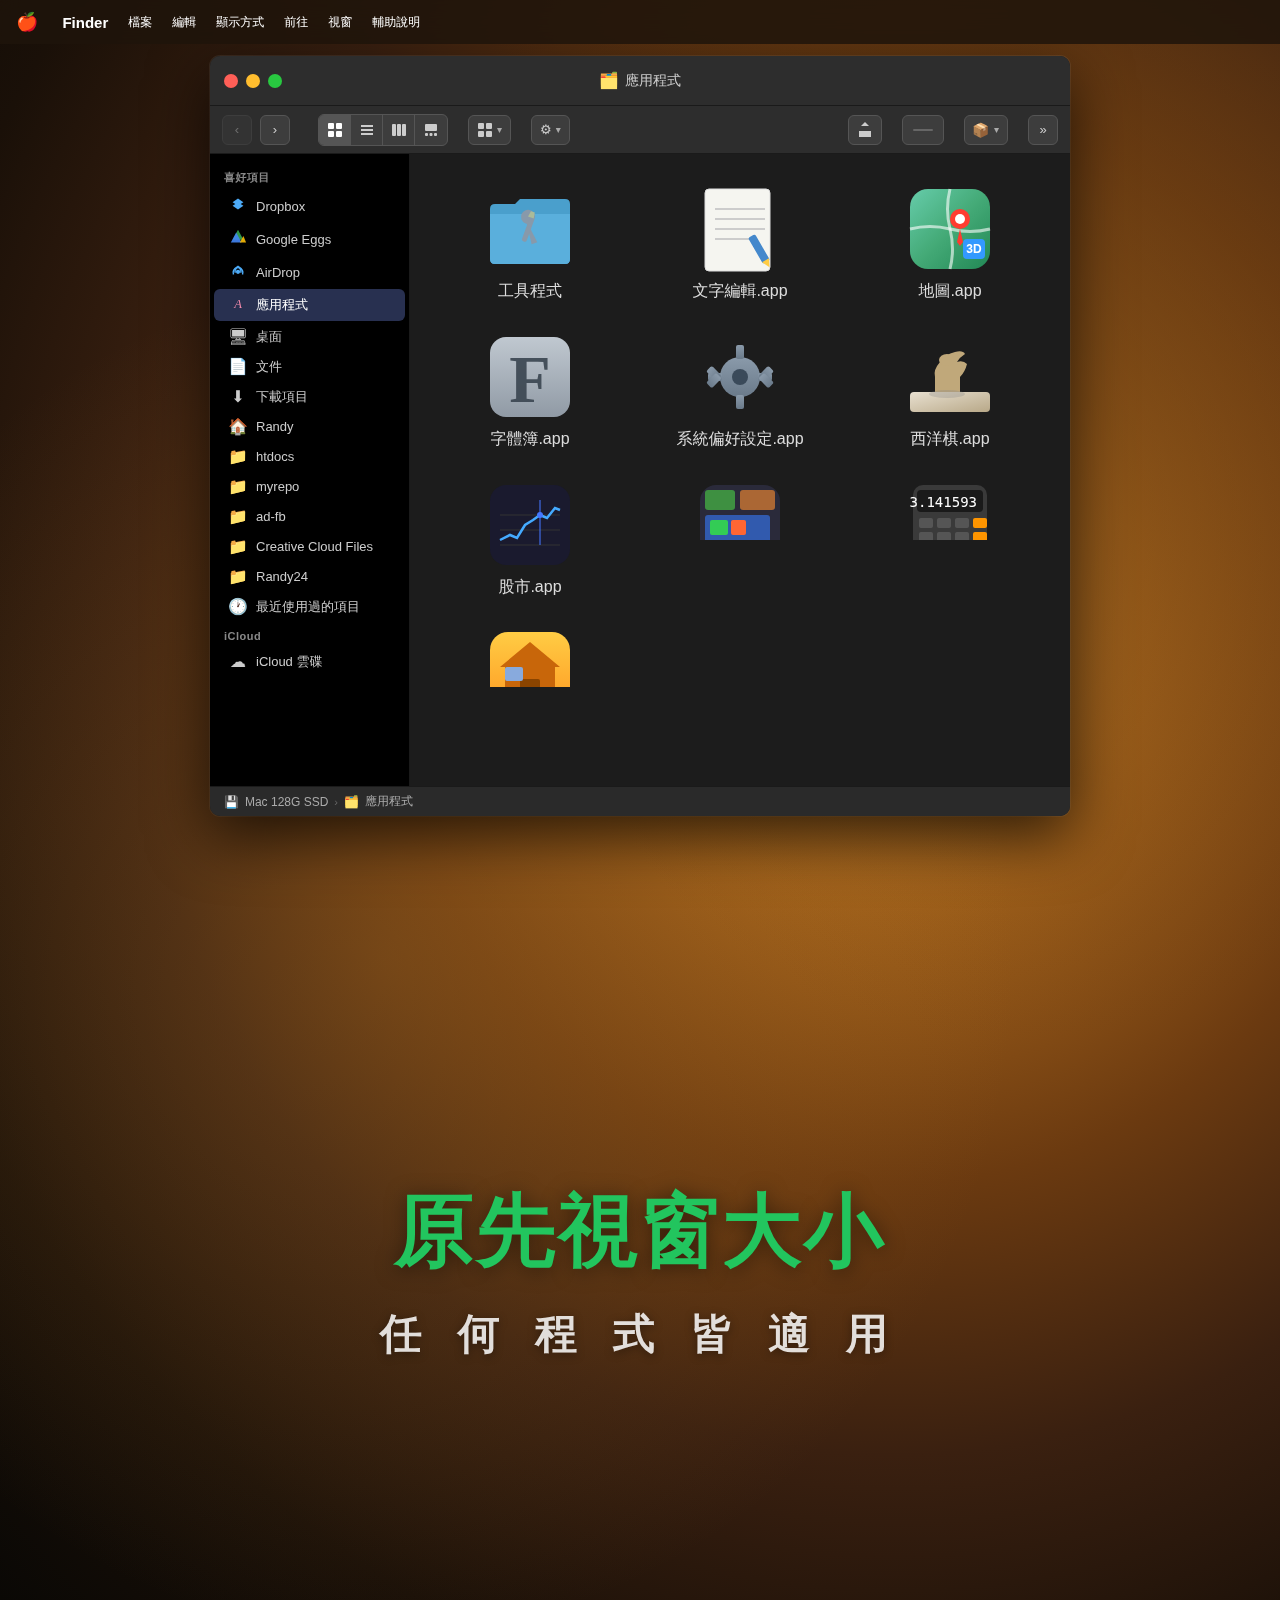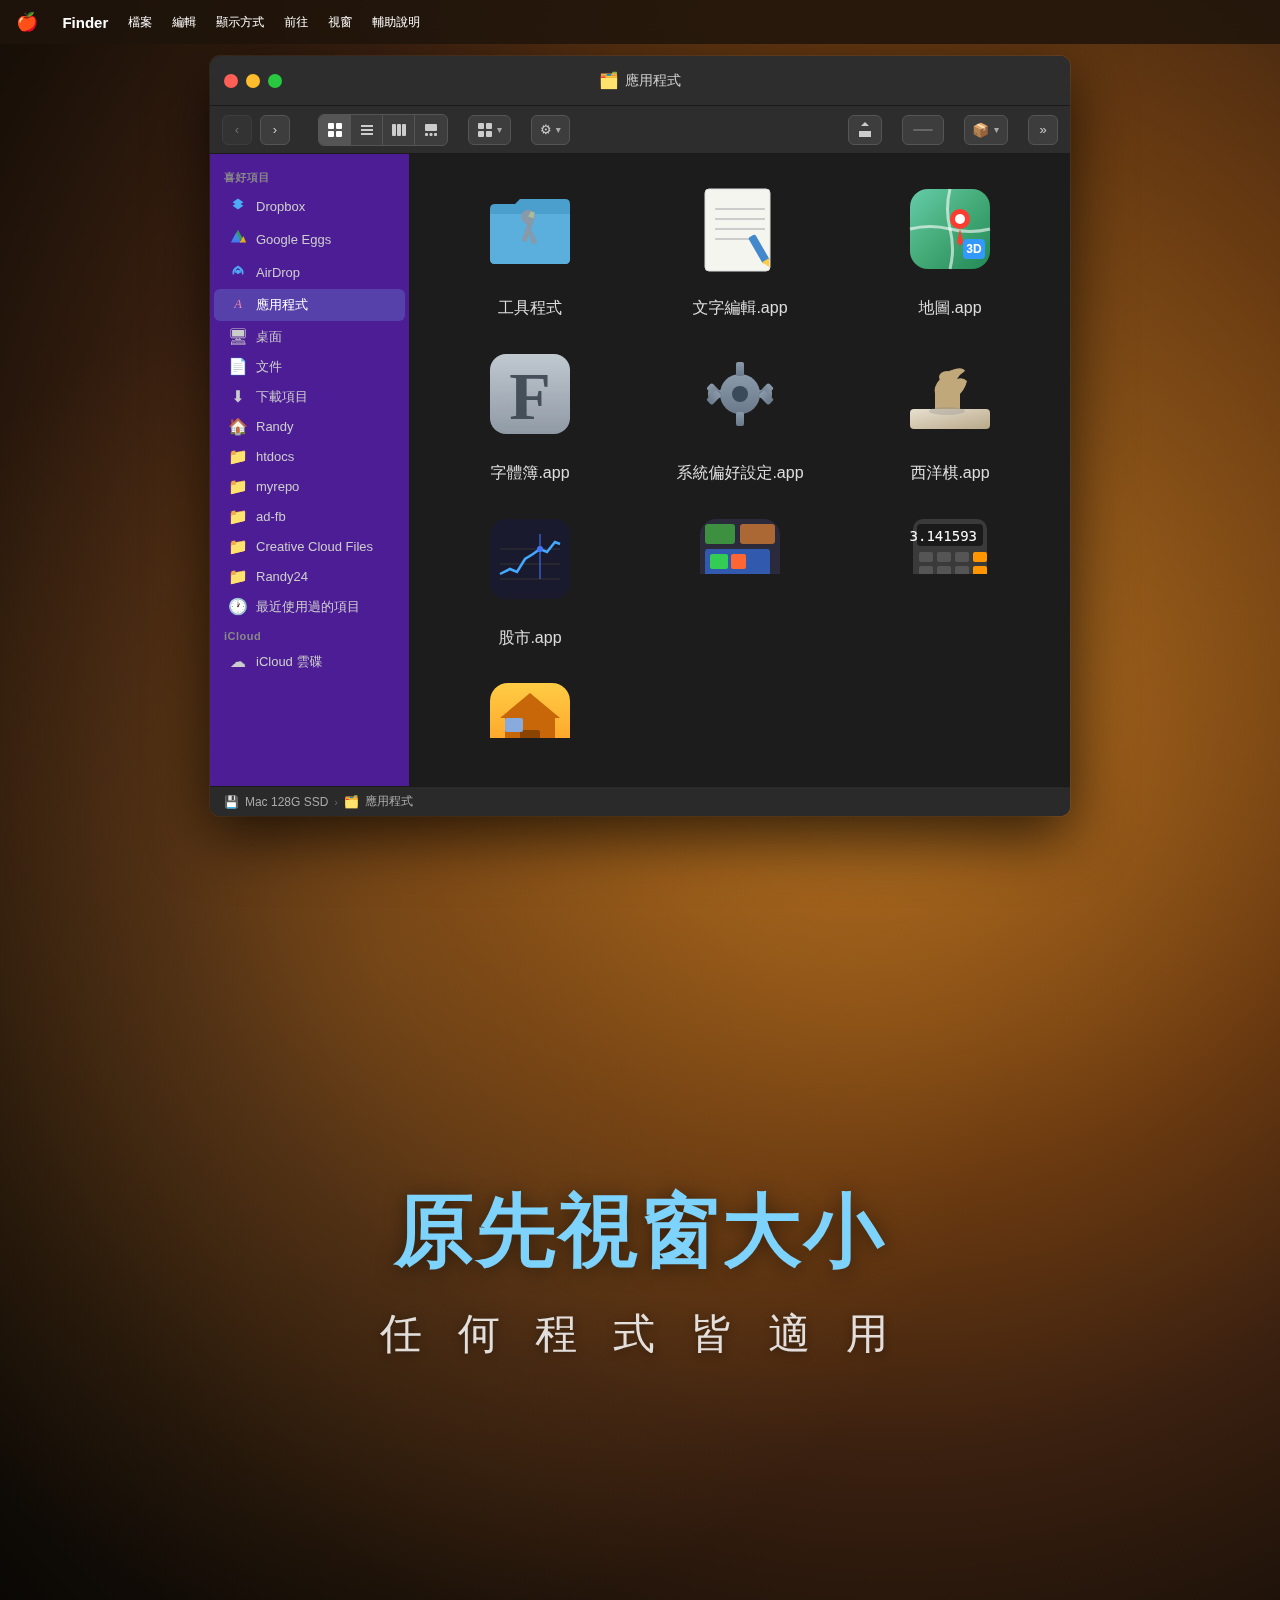--- a/index.html
+++ b/index.html
@@ -189,21 +189,21 @@
 
     
     .finder-content {
       display: flex;
       height: calc(760px - 50px - 48px - 30px);
     }
 
     
     .sidebar {
       width: 200px;
-      background: #4c1d95;
+      background: #000000;
       border-right: 1px solid #1a1a1a;
       overflow-y: auto;
       padding: 8px 0;
       flex-shrink: 0;
     }
     .sidebar-section-label {
       color: #888;
       font-size: 11px;
       font-weight: 600;
       padding: 8px 14px 4px;
@@ -236,21 +236,21 @@
       padding: 20px;
       display: grid;
       grid-template-columns: repeat(3, 1fr);
       gap: 10px;
       align-content: start;
     }
     .file-item {
       display: flex;
       flex-direction: column;
       align-items: center;
-      gap: 24px;
+      gap: 7px;
       padding: 10px 8px;
       border-radius: 8px;
       cursor: pointer;
     }
     .file-icon {
       width: 90px;
       height: 90px;
       display: flex;
       align-items: center;
       justify-content: center;
@@ -288,30 +288,30 @@
       right: 0;
       height: 660px;
       display: flex;
       flex-direction: column;
       align-items: center;
       justify-content: center;
       z-index: 5;
       gap: 20px;
     }
     .bottom-title {
-      color: #7dd3fc;
+      color: #22c55e;
       font-size: 80px;
       font-weight: 800;
       text-shadow: 0 2px 20px rgba(0,0,0,0.5);
       letter-spacing: 2px;
     }
     .bottom-subtitle {
       color: rgba(255,255,255,0.85);
       font-size: 42px;
-      font-weight: 400;
+      font-weight: 700;
       letter-spacing: 12px;
       text-shadow: 0 2px 10px rgba(0,0,0,0.4);
     }
 
     
     .file-grid::-webkit-scrollbar { width: 6px; }
     .file-grid::-webkit-scrollbar-track { background: #1c1c1c; }
     .file-grid::-webkit-scrollbar-thumb { background: #444; border-radius: 3px; }
     .sidebar::-webkit-scrollbar { width: 4px; }
     .sidebar::-webkit-scrollbar-track { background: #252525; }

